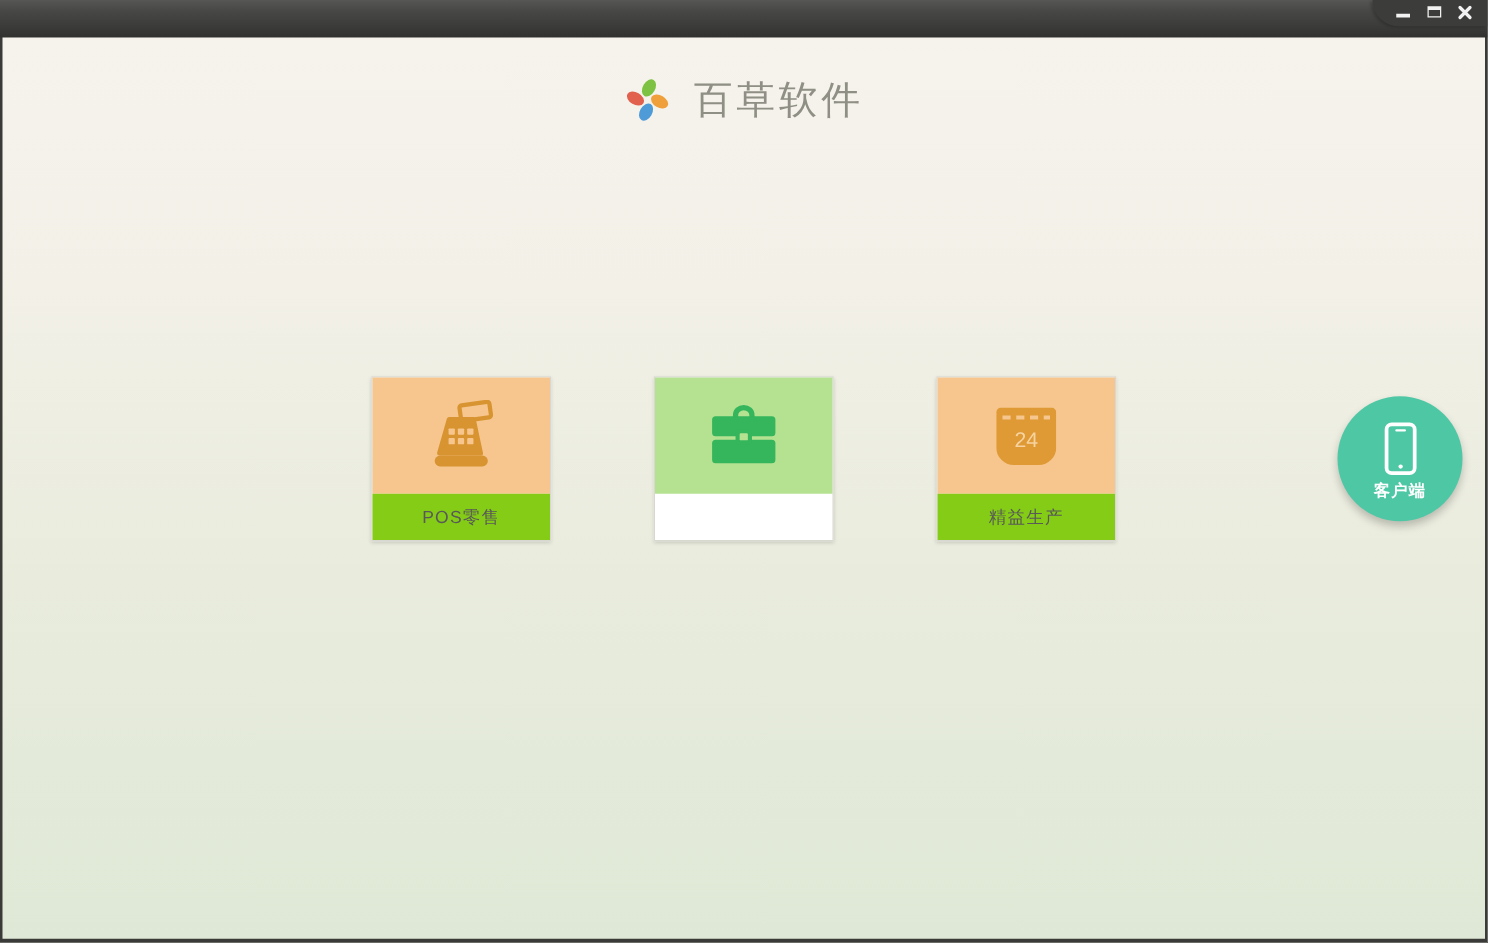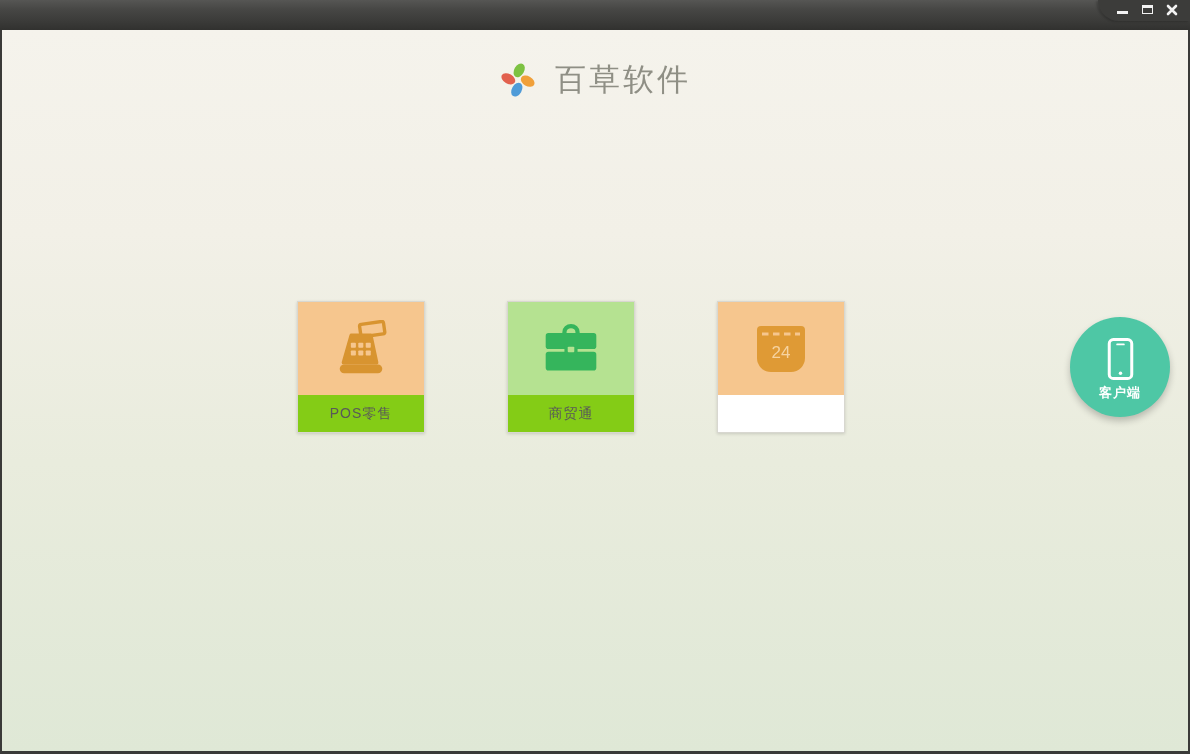--- a/index.html
+++ b/index.html
@@ -22,21 +22,21 @@
   
   .content { position:absolute; top:30px; left:2px; right:2px; bottom:3px;
     background:linear-gradient(180deg,#f5f3ec 0%,#f2f0e7 28%,#e9ecdd 60%,#dfe8d6 100%); }
 
   .brand { position:absolute; top:25px; left:0; width:100%; height:50px;
     display:flex; align-items:center; justify-content:center; gap:18px; }
   .brand-title { font-family:"DejaVu Serif","Liberation Serif",serif;
     font-size:31px; font-weight:400; color:#8f8f85; letter-spacing:3px; }
 
   .cards { position:absolute; top:271px; left:295px; display:flex; gap:82px; }
-  .card { width:128px; border:1px solid #d8d7d0; background:#fff; cursor:pointer;
+  .card { width:144px; border:1px solid #d8d7d0; background:#fff; cursor:pointer;
     box-shadow:0 1px 3px rgba(0,0,0,0.15); }
   .tile { height:93px; background:var(--tile); color:var(--icon);
     display:flex; align-items:center; justify-content:center; }
   .card-label { height:37px; background:#84cc16; display:flex; align-items:center;
     justify-content:center; font-size:14px; color:#595959; letter-spacing:1px; }
 
   .client-btn { position:absolute; top:287px; left:1068px; width:100px; height:100px;
     border-radius:50%; border:none; cursor:pointer;
     box-shadow:0 4px 7px rgba(0,0,0,0.22);
     display:flex; flex-direction:column; align-items:center; justify-content:center;
@@ -106,31 +106,31 @@
       <div class="card">
         <div class="tile" style="--tile: #b5e291; --icon: #35b55c;">
           <svg width="60" height="52" viewBox="0 0 64 54">
             <path d="M25 11 V9 a7 6.5 0 0 1 14 0 v2" fill="none" stroke="currentColor" stroke-width="4.5"></path>
             <rect x="5" y="10" width="54" height="17" rx="3" fill="currentColor"></rect>
             <rect x="5" y="30" width="54" height="20" rx="3" fill="currentColor"></rect>
             <rect x="25" y="21" width="14" height="13" rx="2.5" fill="currentColor"></rect>
             <rect x="28.5" y="24.5" width="7" height="6" rx="1" fill="var(--tile)"></rect>
           </svg>
         </div>
-        <div class="card-label">商贸通</div>
       </div>
 
       <div class="card">
         <div class="tile" style="--tile: #f6c68e; --icon: #df9a35;">
           <svg width="48" height="46" viewBox="0 0 48 46">
             <path d="M4 0 h40 a4 4 0 0 1 4 4 v28 a14 14 0 0 1 -14 14 h-20 a14 14 0 0 1 -14 -14 v-28 a4 4 0 0 1 4 -4 z" fill="currentColor"></path>
             <line x1="5" y1="8" x2="43" y2="8" stroke="var(--tile)" stroke-width="3.2" stroke-dasharray="6.5 4.5"></line>
             <text x="24" y="31.5" text-anchor="middle" font-family="Liberation Sans, DejaVu Sans, sans-serif" font-size="17" fill="#f6d3a0">24</text>
           </svg>
         </div>
+        <div class="card-label">精益生产</div>
       </div>
 
     </div>
 
     <button class="client-btn" style="background: rgb(78, 199, 165);">
       <svg width="27" height="44" viewBox="0 0 36 58">
         <rect x="3" y="3" width="30" height="52" rx="5.5" fill="none" stroke="#ffffff" stroke-width="4"></rect>
         <line x1="13.5" y1="9.5" x2="22.5" y2="9.5" stroke="#ffffff" stroke-width="2.4" stroke-linecap="round"></line>
         <circle cx="18" cy="48" r="2.3" fill="#ffffff"></circle>
       </svg>

